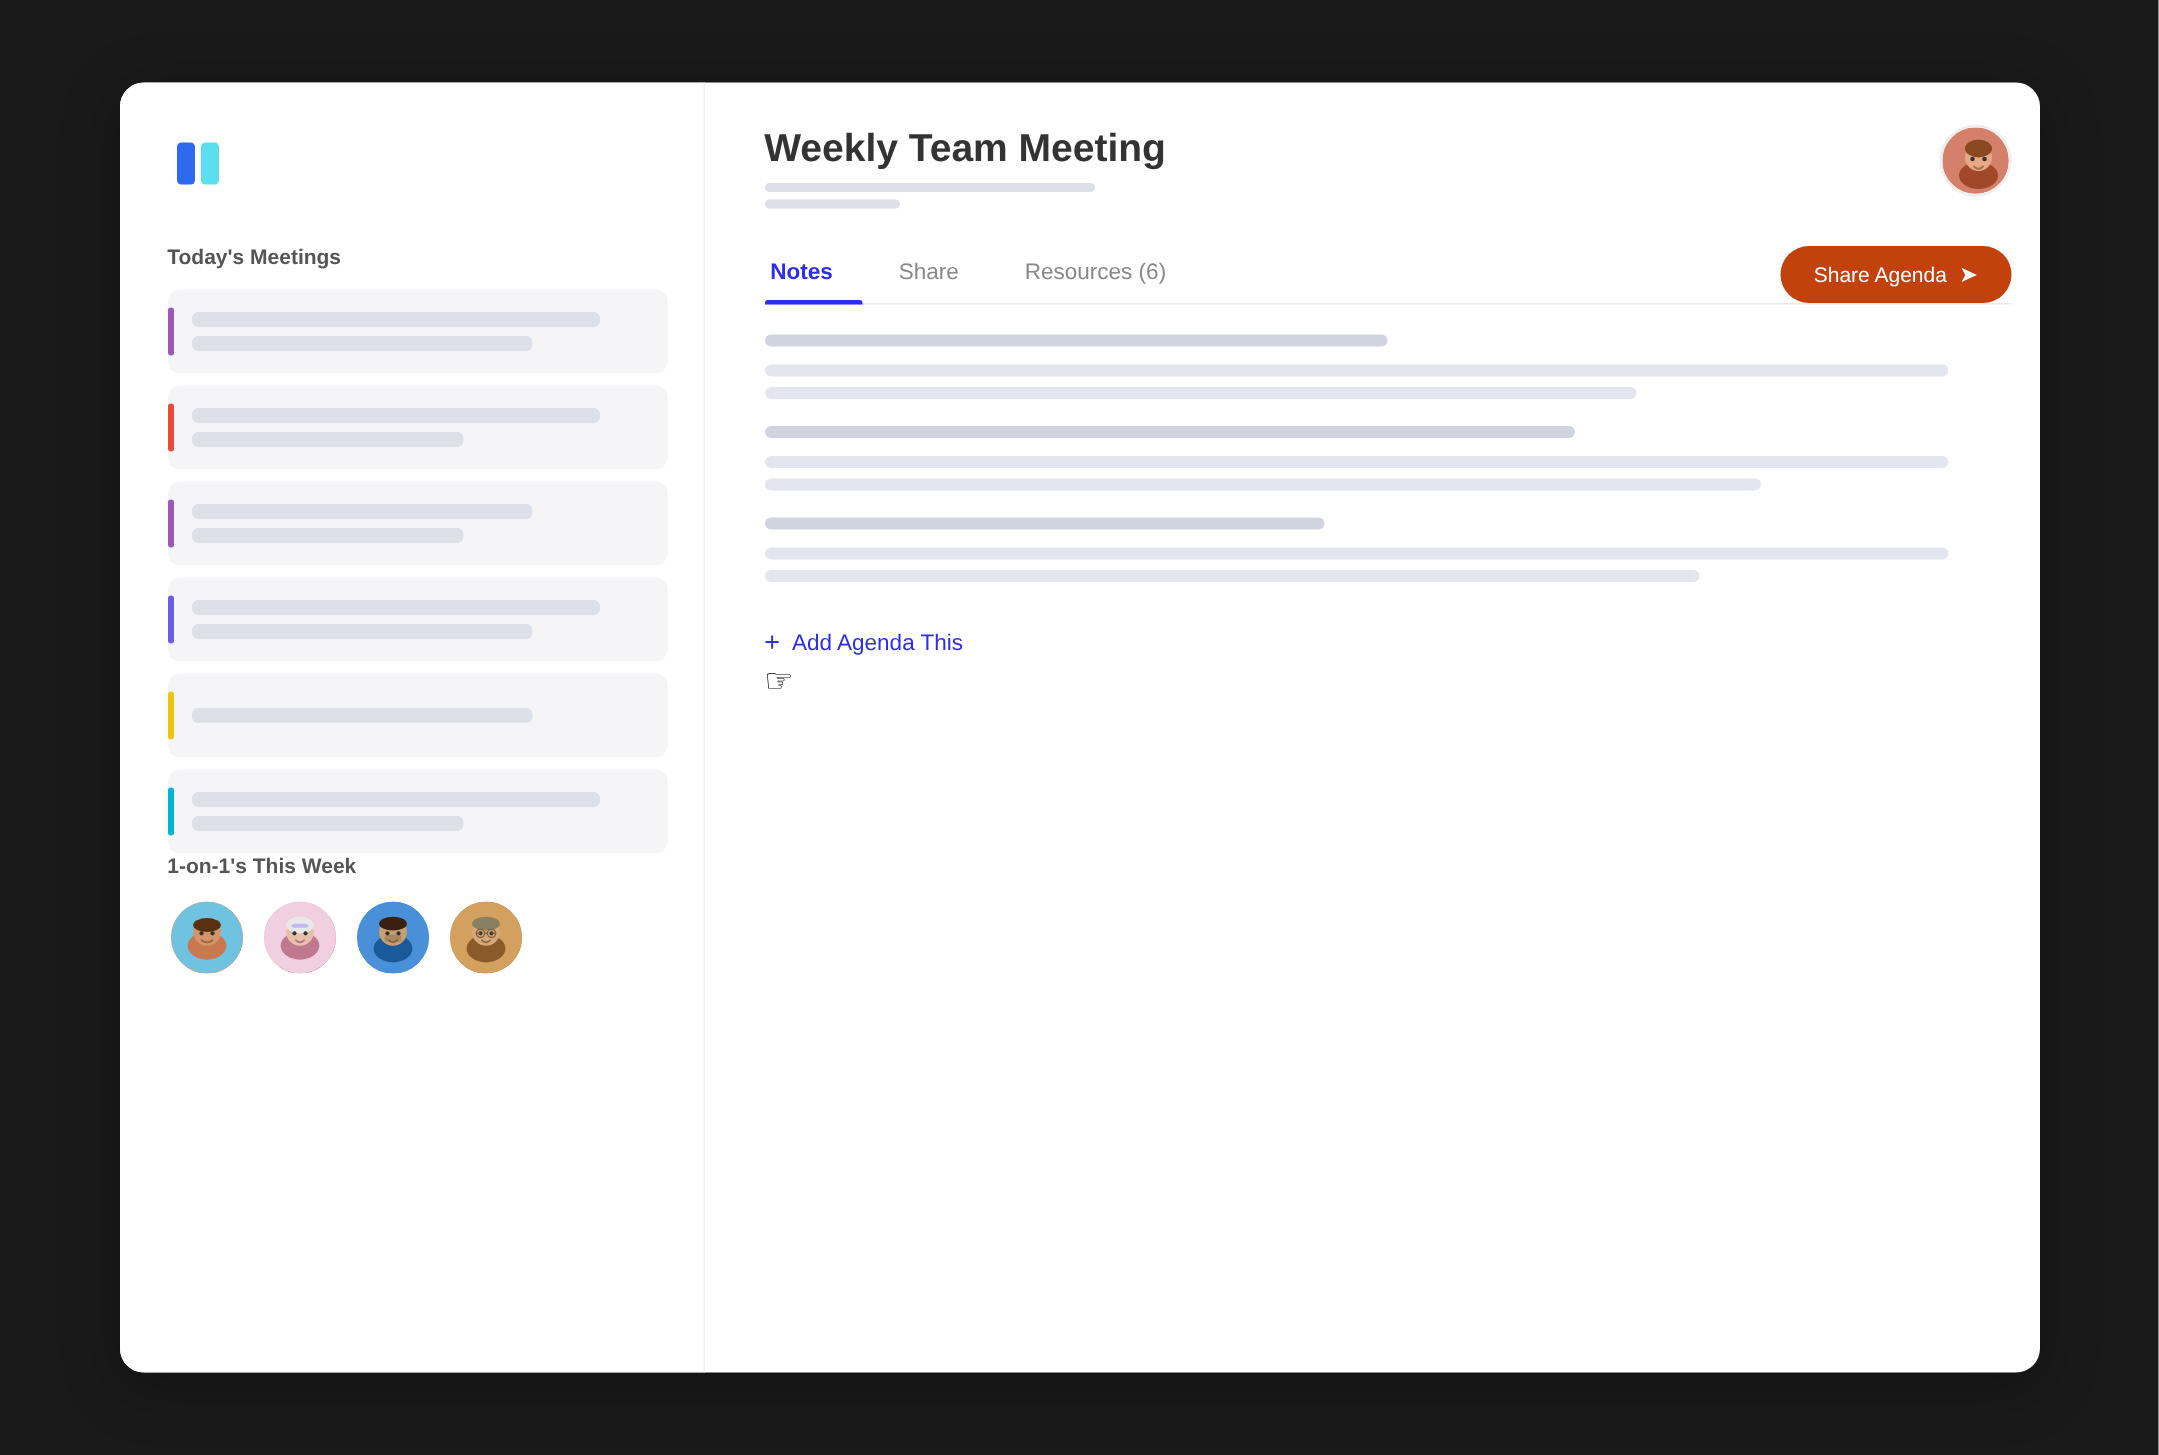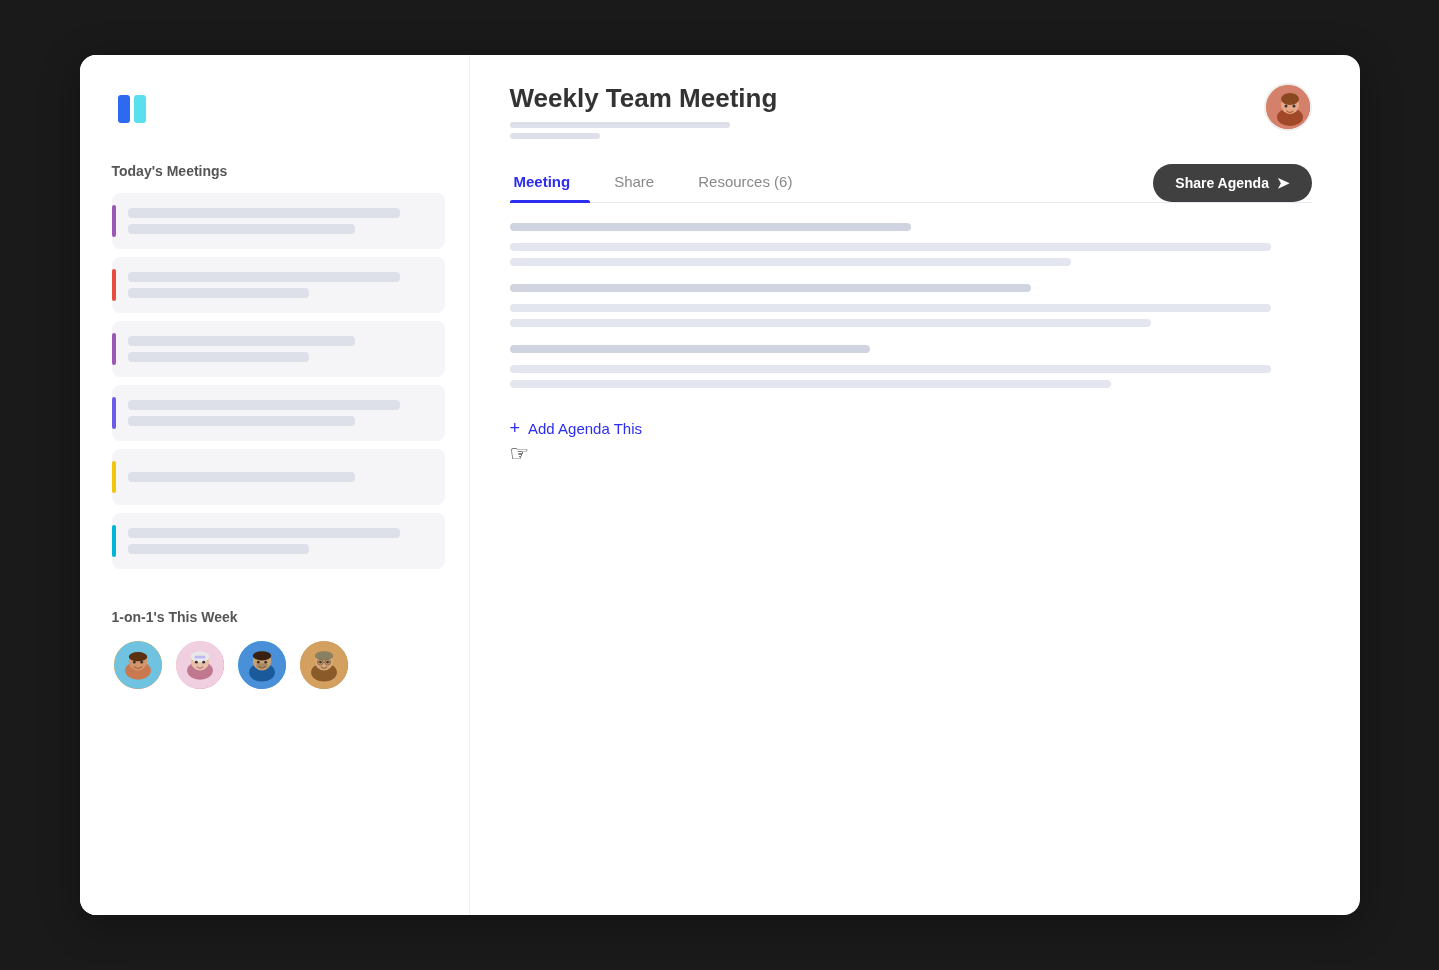--- a/index.html
+++ b/index.html
@@ -73,39 +73,38 @@
     }
     .skeleton {
       background: #dde0e8;
       border-radius: 4px;
       height: 10px;
     }
     .skeleton.short { width: 60%; }
     .skeleton.medium { width: 75%; }
     .skeleton.long { width: 90%; }
     .one-on-ones {
-      margin-top: 40px;
     }
     .avatar-row {
       display: flex;
       gap: 10px;
       margin-top: 12px;
     }
     .avatar {
       width: 52px;
       height: 52px;
       border-radius: 50%;
       overflow: hidden;
       position: relative;
       border: 2px solid #fff;
     }
     
     .main-content {
       flex: 1;
-      padding: 28px 48px 28px 40px;
+      padding: 28px 19px 28px 40px;
       display: flex;
       flex-direction: column;
     }
     .top-bar {
       display: flex;
       align-items: flex-start;
       justify-content: space-between;
       margin-bottom: 24px;
     }
     .meeting-title-section {
@@ -168,27 +167,27 @@
       position: absolute;
       bottom: -1px;
       left: 0;
       right: 0;
       height: 3px;
       background: #2d2def;
       border-radius: 2px 2px 0 0;
     }
     .share-btn {
       margin-left: auto;
-      background: #404040;
+      background: #c2410c;
       color: #fff;
       border: none;
       border-radius: 24px;
       padding: 10px 22px;
       font-size: 14px;
-      font-weight: 700;
+      font-weight: 400;
       cursor: pointer;
       display: flex;
       align-items: center;
       gap: 8px;
       white-space: nowrap;
     }
     .share-icon {
       font-size: 15px;
     }
     
@@ -398,21 +397,21 @@
           <circle cx="24" cy="20" r="9" fill="#e8a888"></circle>
           <ellipse cx="24" cy="14" rx="9" ry="6" fill="#8a4820"></ellipse>
           <circle cx="20" cy="21" r="1.5" fill="#333"></circle>
           <circle cx="28" cy="21" r="1.5" fill="#333"></circle>
           <path d="M21 26 Q24 29 27 26" stroke="#b06840" stroke-width="1.2" fill="none" stroke-linecap="round"></path>
         </svg>
       </div>
     </div>
 
     <div class="tabs">
-      <div class="tab active">Meeting</div>
+      <div class="tab active">Notes</div>
       <div class="tab">Share</div>
       <div class="tab">Resources (6)</div>
       <button class="share-btn">
         <span>Share Agenda</span>
         <span class="share-icon">➤</span>
       </button>
     </div>
 
     <div class="agenda-content">
 

